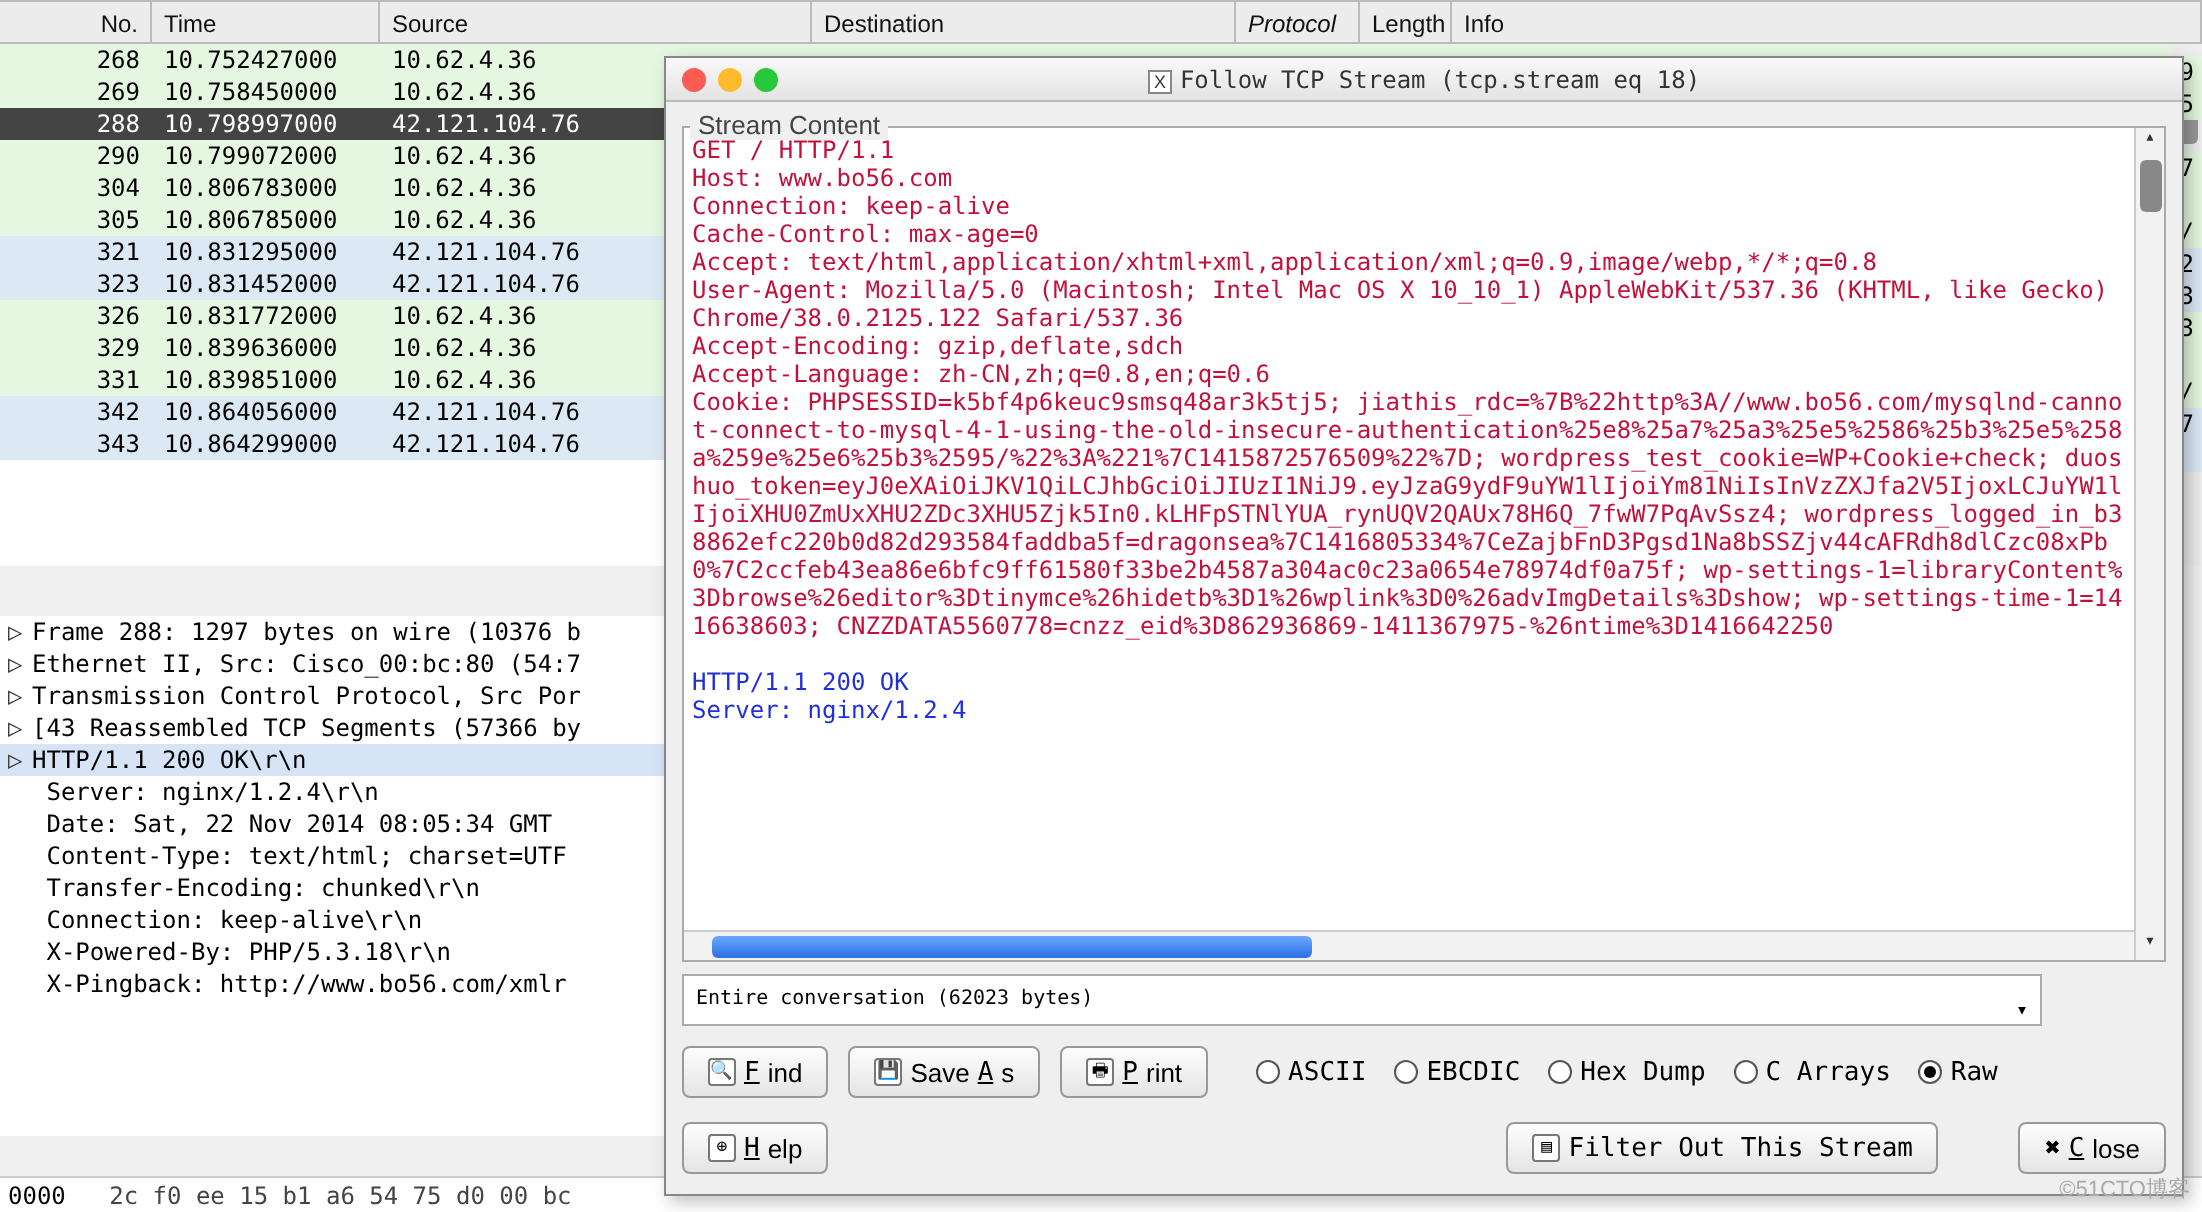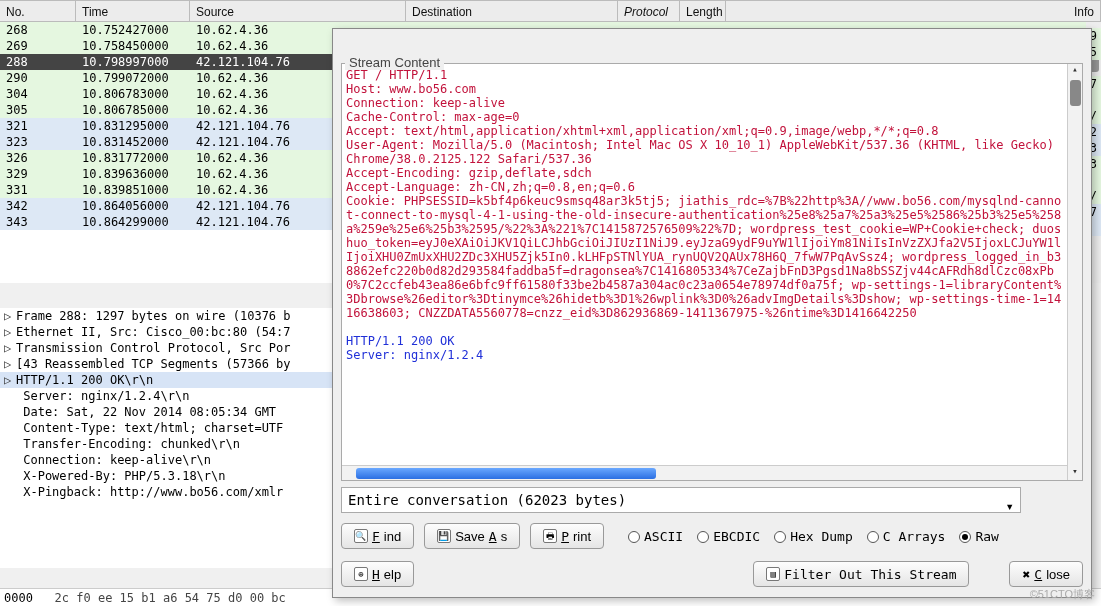--- a/index.html
+++ b/index.html
@@ -4,28 +4,28 @@
 <style>
 * { margin:0; padding:0; box-sizing:border-box; font-family: "Lucida Console", Monaco, monospace; }
 html,body { width:1101px; height:606px; background:#f0f0f0; overflow:hidden; font-size:12px; }
 
 .packet-table { position:absolute; top:0; left:0; right:0; height:283px; background:#fff; }
 .packet-table .hdr { display:flex; height:22px; border-top:1px solid #bbb; border-bottom:1px solid #bbb; background:#ececec; }
 .packet-table .hdr > div { border-right:1px solid #bbb; padding:4px 6px; font-family:Arial,Helvetica,sans-serif; font-size:12px; color:#111; }
 .packet-table .rows { position:relative; }
 .row { display:flex; height:16px; line-height:16px; }
 .row > div { padding:0 6px; white-space:nowrap; overflow:hidden; }
-.col-no { width:76px; text-align:left; }
+.col-no { width:76px; text-align:right; }
 .col-time { width:114px; }
 .col-src { width:216px; }
 .col-dst { width:212px; }
 .col-proto { width:62px;font-style:italic; }
 .col-len { width:46px; }
 .col-info { flex:1; }
-.hdr .col-info { border-right:none;text-align:right; }
+.hdr .col-info { border-right:none; }
 .row.g { background:#e5f7e0; }
 .row.b { background:#dde8f5; }
 .row.s { background:#444; color:#fff; }
 
 .hscroll { position:absolute; left:4px; top:290px; width:324px; height:16px; overflow-x:scroll; }
 .hscroll .inner { width:600px; height:1px; }
 .packet-table .vbar { position:absolute; right:0; top:22px; bottom:0; width:15px; background:#eee; }
 .packet-table .vthumb { position:absolute; right:2px; top:32px; width:11px; height:18px; background:#999; border-radius:3px; }
 
 .detail { position:absolute; top:308px; left:0; width:371px; height:260px; font-family:inherit; background:#fff; }
@@ -52,21 +52,21 @@
 .stream-box .content { position:absolute; left:4px; top:4px; right:18px; bottom:18px; overflow:hidden; font-family:"Lucida Console",Monaco,monospace; font-size:12px; line-height:14px; white-space:pre-wrap; word-break:break-all; }
 .stream-box .req { color:#c2123b; }
 .stream-box .resp { color:#2030d8; }
 .stream-box .vsb { position:absolute; right:0; top:0; bottom:0; width:15px; background:#f2f2f2; border-left:1px solid #ccc; }
 .stream-box .vsb .up, .stream-box .vsb .dn { height:14px; text-align:center; font-size:9px; color:#333; }
 .stream-box .vsb .thumb { position:absolute; top:16px; left:2px; width:11px; height:26px; background:#888; border-radius:3px; }
 .stream-box .hsb { position:absolute; left:0; right:15px; bottom:0; height:15px; background:#f2f2f2; border-top:1px solid #ccc; }
 .stream-box .hsb .thumb { position:absolute; left:14px; top:2px; height:11px; width:300px; background:linear-gradient(#6aa8ff,#2b6fe2); border-radius:3px; }
 
 .conv-row { position:absolute; left:8px; right:8px; top:458px; height:28px; }
-.conv-row .select { width:680px; height:26px; border:1px solid #aaa; background:#fff; font-family:Arial,Helvetica,sans-serif; font-size:14px; padding-left:6px; line-height:24px; display:inline-block; position:relative; }
+.conv-row .select { width:680px; height:26px; border:1px solid #aaa; background:#fff; font-family:Arial,Helvetica,sans-serif; font-size:10px; padding-left:6px; line-height:24px; display:inline-block; position:relative; }
 .conv-row .select .arrow { position:absolute; right:6px; top:6px; }
 
 .btnrow1 { position:absolute; left:8px; top:492px; right:8px; height:30px; display:flex; align-items:center; gap:10px; }
 .btnrow2 { position:absolute; left:8px; top:530px; right:8px; height:30px; display:flex; align-items:center; }
 .btn { height:26px; padding:0 12px; border:1px solid #999; border-radius:4px; background:linear-gradient(#fdfdfd,#e5e5e5); font-family:Arial,Helvetica,sans-serif; font-size:13px; display:inline-flex; align-items:center; gap:4px; }
 .btn u { text-decoration:underline; }
 .radio-group { display:flex; align-items:flex-end; gap:14px; margin-left:14px; font-family:Arial,Helvetica,sans-serif; font-size:13px; }
 .radio { width:12px; height:12px; border:1px solid #555; border-radius:50%; display:inline-block; vertical-align:middle; margin-right:4px; background:#fff; position:relative; }
 .radio.sel::after { content:""; position:absolute; width:6px; height:6px; background:#000; border-radius:50%; left:2px; top:2px; }
 
@@ -197,20 +197,28 @@
     <div class="b">267</div>
     <div class="b"></div>
   </div>
 
 <div class="hexbar">
   <span class="off">0000</span>&nbsp;&nbsp;
   <span class="hx">2c f0 ee 15 b1 a6 54 75  d0 00 bc </span>
 </div>
 
 <div class="dlg">
+  <div class="titlebar">
+    <div class="dots">
+      <span class="dot r"></span>
+      <span class="dot y"></span>
+      <span class="dot g2"></span>
+    </div>
+    <div class="tbar-title"><span class="xicon">X</span><span>Follow TCP Stream (tcp.stream eq 18)</span></div>
+  </div>
   <div class="fieldset-label">Stream Content</div>
   <div class="stream-box">
     <div class="content"><span class="req">GET / HTTP/1.1
 Host: www.bo56.com
 Connection: keep-alive
 Cache-Control: max-age=0
 Accept: text/html,application/xhtml+xml,application/xml;q=0.9,image/webp,*/*;q=0.8
 User-Agent: Mozilla/5.0 (Macintosh; Intel Mac OS X 10_10_1) AppleWebKit/537.36 (KHTML, like Gecko) Chrome/38.0.2125.122 Safari/537.36
 Accept-Encoding: gzip,deflate,sdch
 Accept-Language: zh-CN,zh;q=0.8,en;q=0.6

